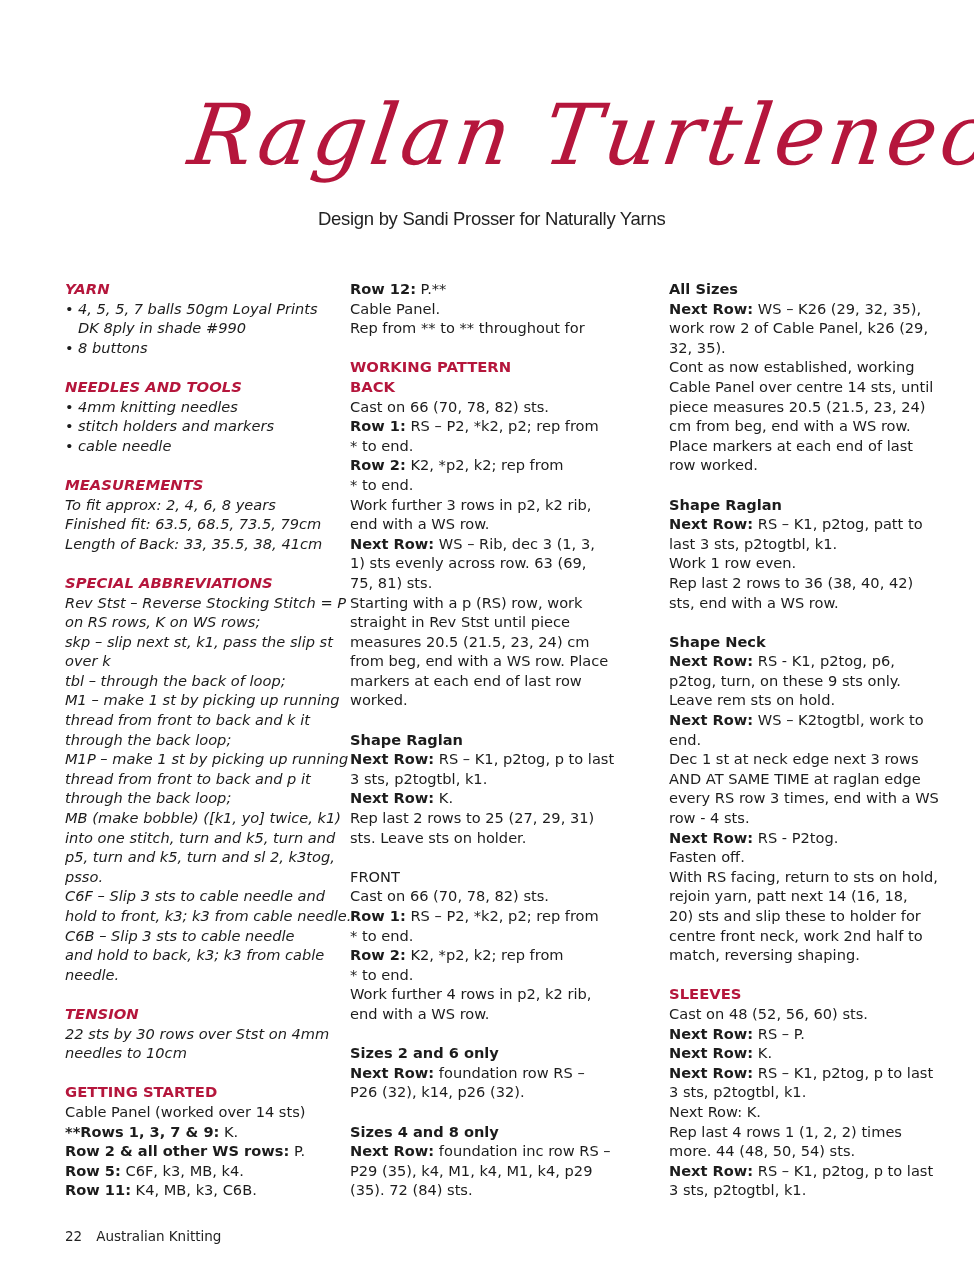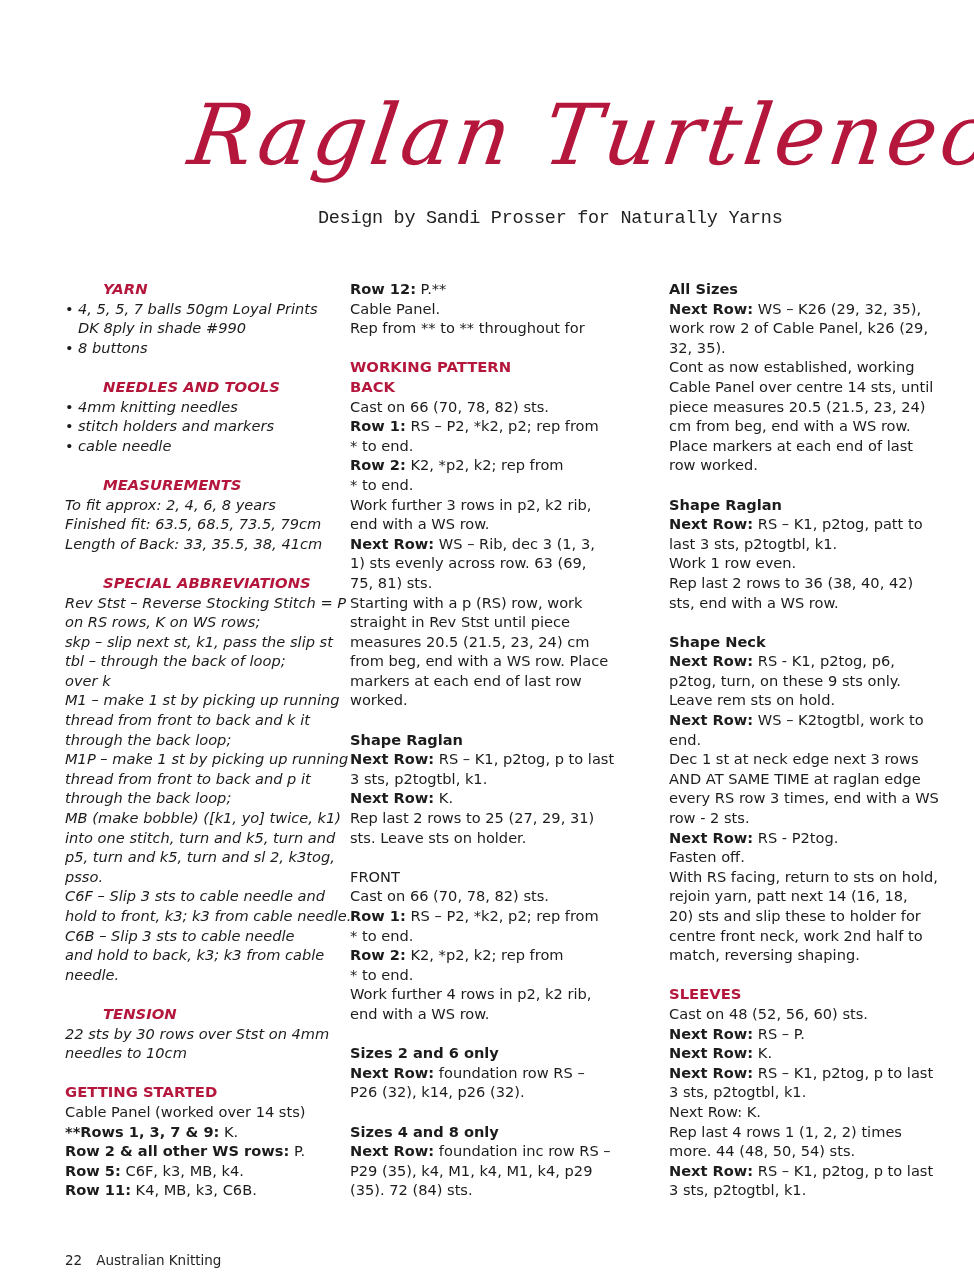--- a/index.html
+++ b/index.html
@@ -6,37 +6,37 @@
     body { width: 974px; height: 1280px; position: relative; overflow: hidden; color: #1a1a1a; }
     .title-wrap { position: absolute; left: 0; top: 70px; width: 974px; height: 180px; }
     .script-title {
       position: absolute; left: 190px; top: 10px; width: 640px;
       font-family: "DejaVu Serif", serif; font-style: italic; font-weight: normal;
       font-size: 84px; color: #b5163c; letter-spacing: 4px; line-height: 110px;
       transform: skewX(-8deg); white-space: nowrap;
     }
     .subtitle {
       position: absolute; left: 318px; top: 138px;
-      font-family: Liberation Mono, monospace; font-size: 18.5px; color: #222;
+      font-family: Liberation Sans, sans-serif; font-size: 18.5px; color: #222;
       letter-spacing: -0.3px; white-space: nowrap;
     }
     .col { position: absolute; top: 279px; width: 285px;
       font-family: "DejaVu Sans", sans-serif; font-size: 14.6px; line-height: 19.6px; color: #1c1c1c; }
     .col1 { left: 65px; width: 275px; }
     .col2 { left: 350px; width: 272px; }
     .col3 { left: 669px; width: 285px; }
     .sec { margin-bottom: 19.6px; }
     .h { color: #b5163c; font-weight: bold; font-size: 14.8px; }
-    .h.it { font-style: italic; margin-left: 38px; }
+    .h.it { font-style: italic; }
     .it { font-style: italic; }
     .b { font-weight: bold; }
     .line { display: block; white-space: nowrap; }
     .bullet { display: block; padding-left: 13px; text-indent: -13px; white-space: normal; }
     .bullet::before { content: "•"; display: inline-block; width: 13px; text-indent: 0; font-style: normal; }
-    .footer { position: absolute; left: 65px; top: 1228px; font-family: "DejaVu Sans", sans-serif; font-size: 13.5px; color: #222; white-space: nowrap; margin-top: 24px; }
+    .footer { position: absolute; left: 65px; top: 1228px; font-family: "DejaVu Sans", sans-serif; font-size: 13.5px; color: #222; white-space: nowrap; }
     .footer .pg { margin-right: 14px; }
   </style>
 </head>
 <body>
 
 <div class="title-wrap">
   <div class="script-title">Raglan Turtleneck</div>
   <div class="subtitle">Design by Sandi Prosser for Naturally Yarns</div>
 </div>
 
@@ -56,22 +56,22 @@
     <div class="h it">MEASUREMENTS</div>
     <span class="line it">To fit approx: 2, 4, 6, 8 years</span>
     <span class="line it">Finished fit: 63.5, 68.5, 73.5, 79cm</span>
     <span class="line it">Length of Back: 33, 35.5, 38, 41cm</span>
   </div>
   <div class="sec">
     <div class="h it">SPECIAL ABBREVIATIONS</div>
     <span class="line it">Rev Stst – Reverse Stocking Stitch = P</span>
     <span class="line it">on RS rows, K on WS rows;</span>
     <span class="line it">skp – slip next st, k1, pass the slip st</span>
+    <span class="line it">over k</span>
     <span class="line it">tbl – through the back of loop;</span>
-    <span class="line it">over k</span>
     <span class="line it">M1 – make 1 st by picking up running</span>
     <span class="line it">thread from front to back and k it</span>
     <span class="line it">through the back loop;</span>
     <span class="line it">M1P – make 1 st by picking up running</span>
     <span class="line it">thread from front to back and p it</span>
     <span class="line it">through the back loop;</span>
     <span class="line it">MB (make bobble) ([k1, yo] twice, k1)</span>
     <span class="line it">into one stitch, turn and k5, turn and</span>
     <span class="line it">p5, turn and k5, turn and sl 2, k3tog,</span>
     <span class="line it">psso.</span>
@@ -177,21 +177,21 @@
   <div class="sec">
     <div class="b">Shape Neck</div>
     <span class="line"><b>Next Row:</b><span> RS - K1, p2tog, p6,</span></span>
     <span class="line">p2tog, turn, on these 9 sts only.</span>
     <span class="line">Leave rem sts on hold.</span>
     <span class="line"><b>Next Row:</b><span> WS – K2togtbl, work to</span></span>
     <span class="line">end.</span>
     <span class="line">Dec 1 st at neck edge next 3 rows</span>
     <span class="line">AND AT SAME TIME at raglan edge</span>
     <span class="line">every RS row 3 times, end with a WS</span>
-    <span class="line">row - 2 sts.</span>
+    <span class="line">row - 4 sts.</span>
     <span class="line"><b>Next Row:</b><span> RS - P2tog.</span></span>
     <span class="line">Fasten off.</span>
     <span class="line">With RS facing, return to sts on hold,</span>
     <span class="line">rejoin yarn, patt next 14 (16, 18,</span>
     <span class="line">20) sts and slip these to holder for</span>
     <span class="line">centre front neck, work 2nd half to</span>
     <span class="line">match, reversing shaping.</span>
   </div>
   <div class="sec">
     <div class="h">SLEEVES</div>

